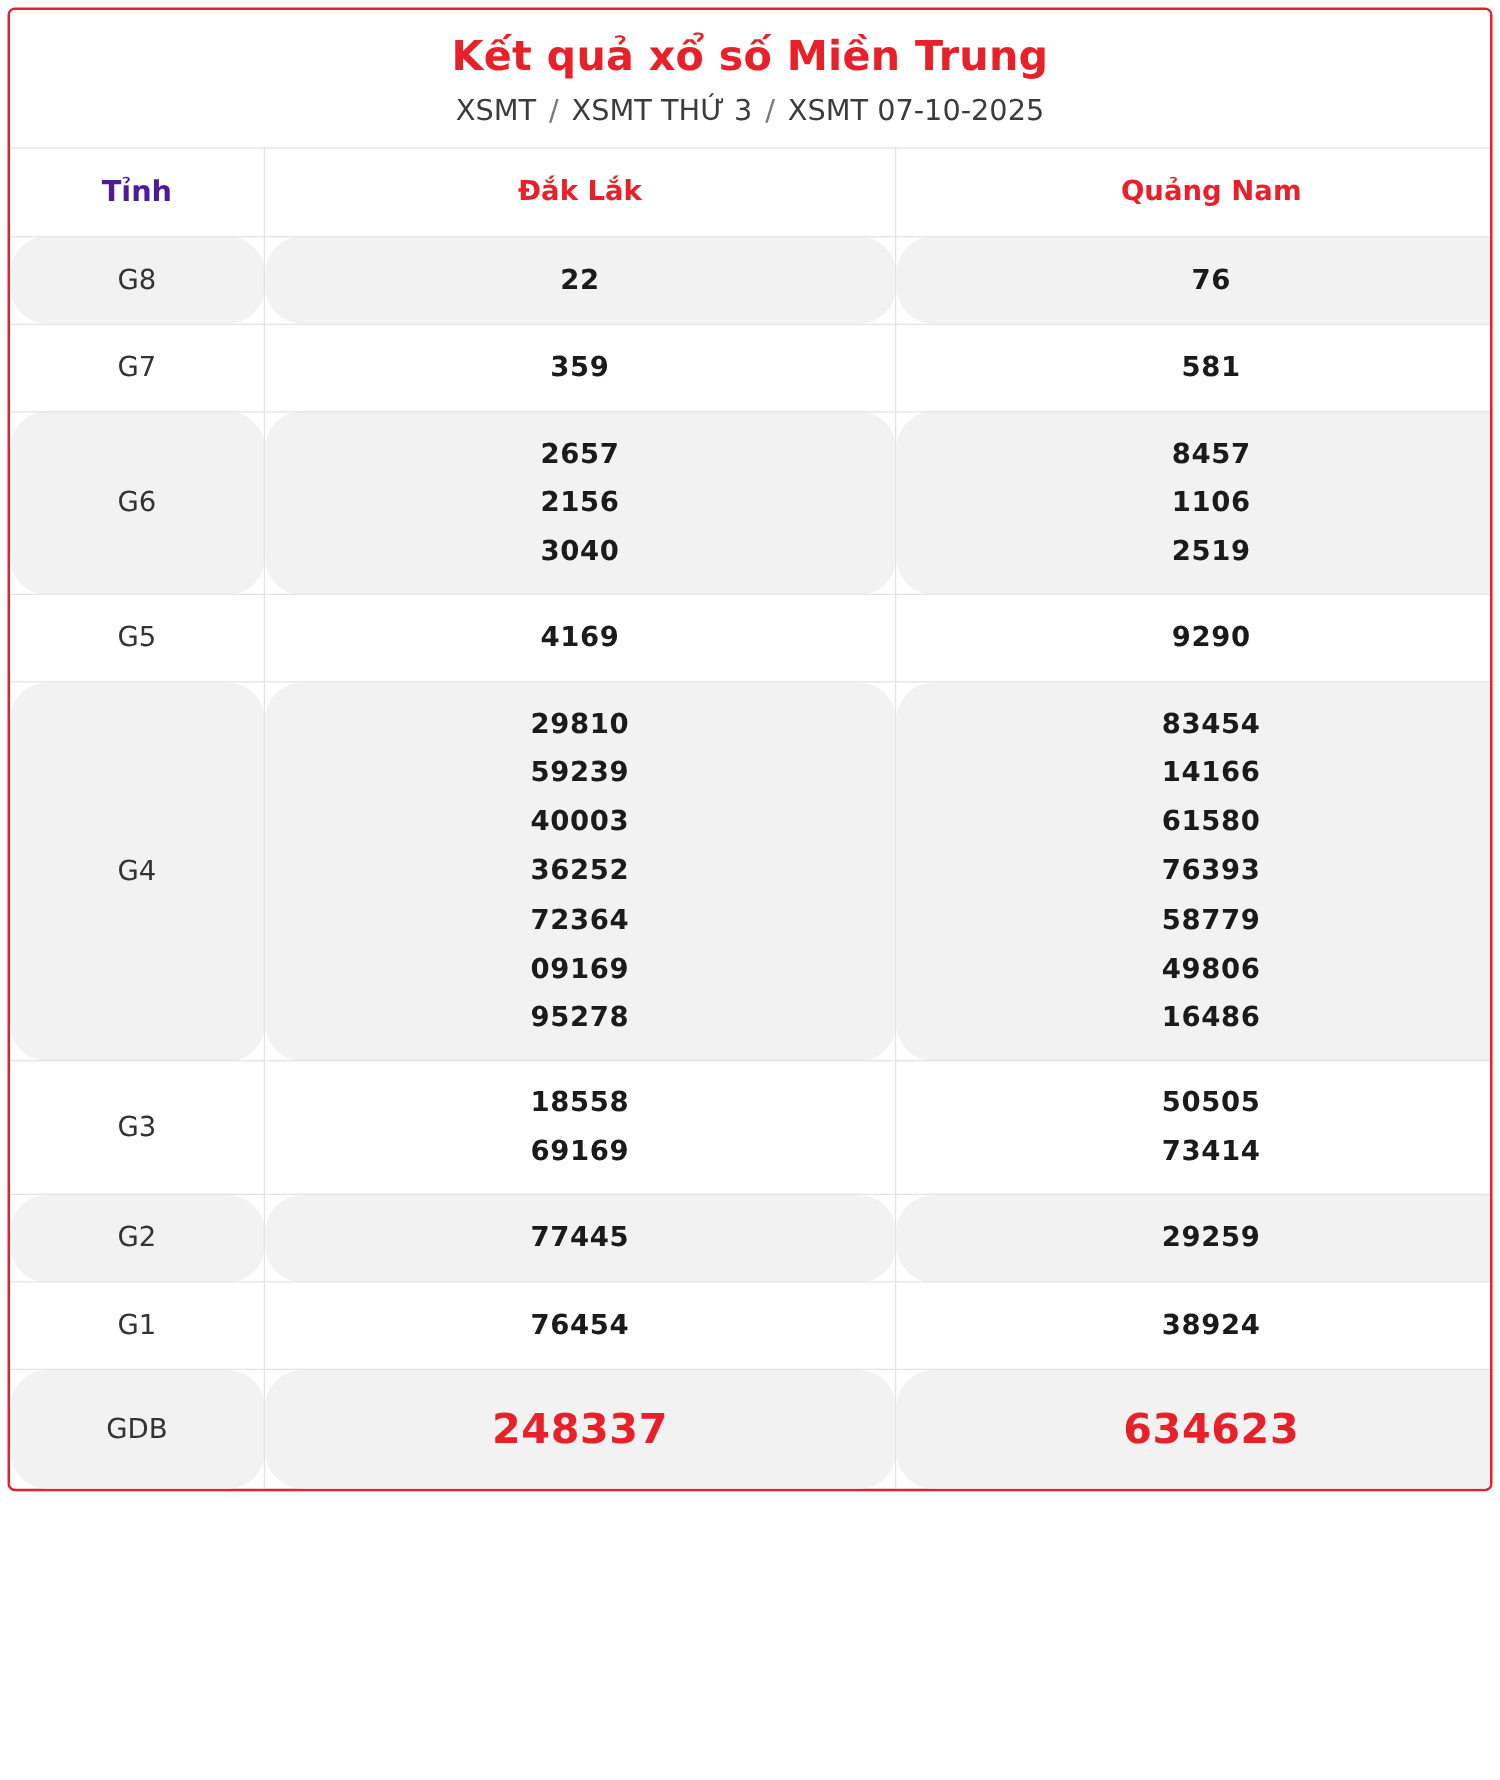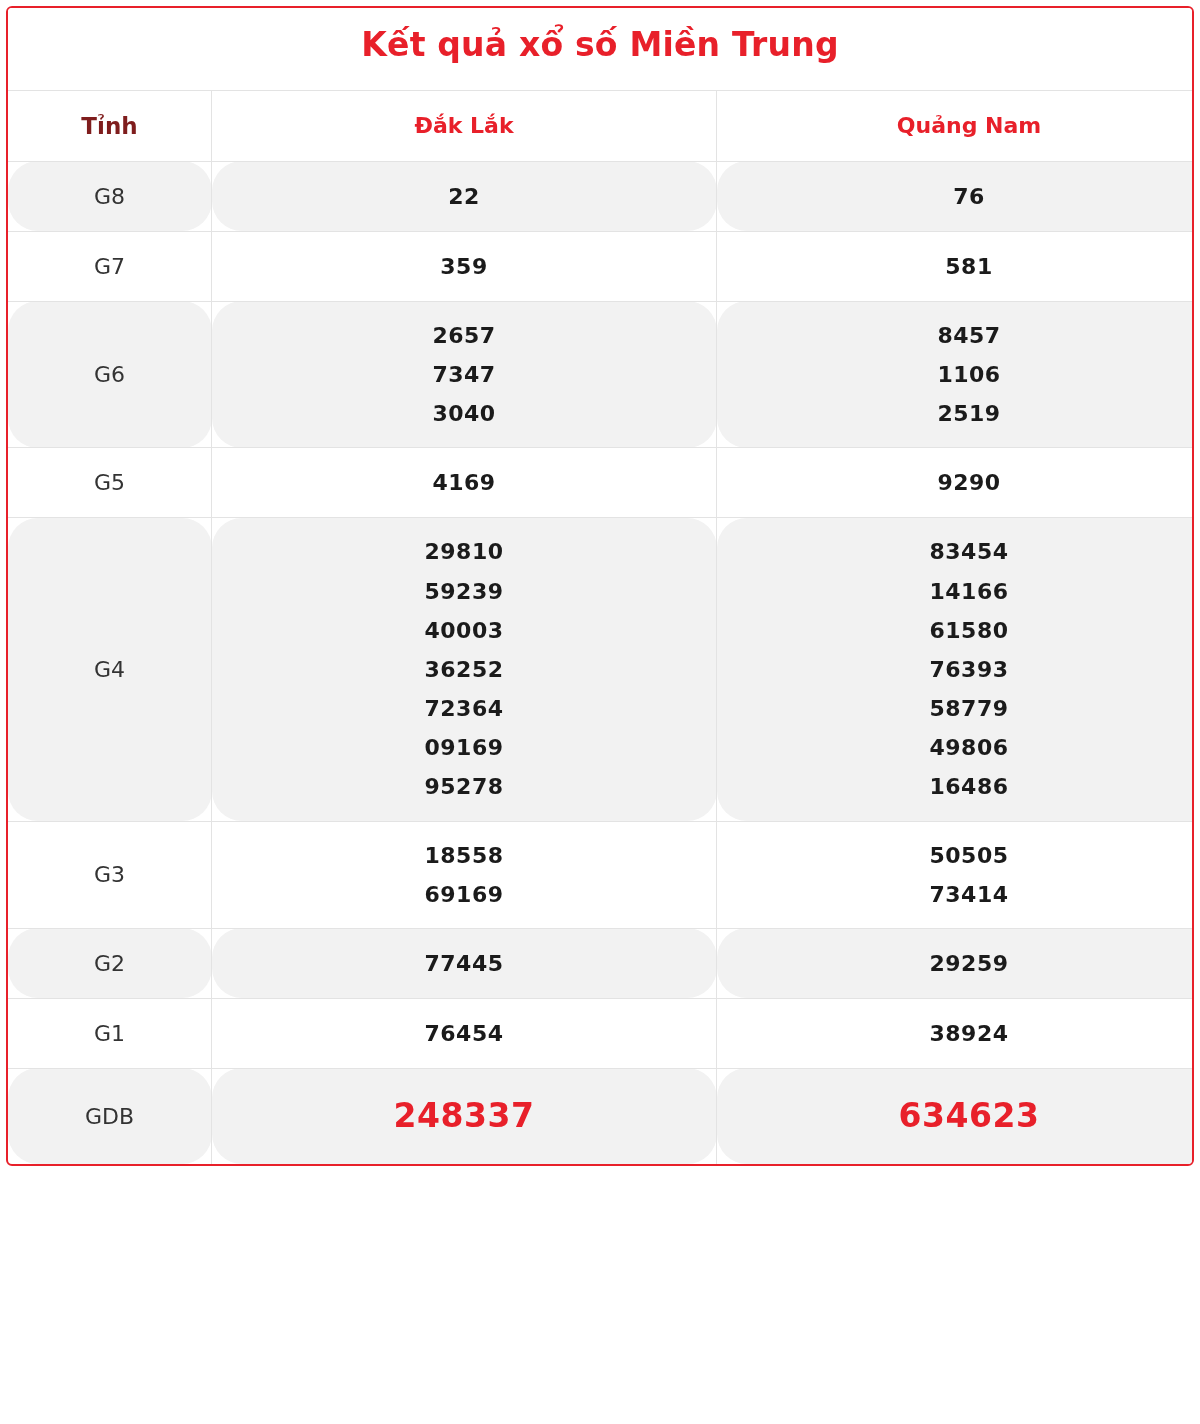--- a/index.html
+++ b/index.html
@@ -68,21 +68,21 @@
   table.results td:last-child {
     border-right: none;
   }
   .col-label { width: 195px; }
   .col-prov  { width: 496px; }
 
   thead td {
     padding: 22px 4px;
   }
   .th-label {
-    color: #7f1d1d;
+    color: #4c1d95;
     font-size: 23px;
     font-weight: bold;
   }
   .th-prov {
     color: #e8202a;
     font-size: 22px;
     font-weight: bold;
   }
   thead tr td { border-top: none; }
 
@@ -123,20 +123,27 @@
   }
 </style>
 </head>
 <body>
 
 <div class="page">
   <div class="card">
 
     <div class="header">
       <div class="title">Kết quả xổ số Miền Trung</div>
+      <div class="breadcrumb">
+        <span class="crumb">XSMT</span>
+        <span class="sep">/</span>
+        <span class="crumb">XSMT THỨ 3</span>
+        <span class="sep">/</span>
+        <span class="crumb">XSMT 07-10-2025</span>
+      </div>
     </div>
 
     <table class="results">
       <thead>
         <tr>
           <td class="col-label">
             <span class="th-label">Tỉnh</span>
           </td>
           <td class="col-prov">
             <span class="th-prov">Đắk Lắk</span>
@@ -171,21 +178,21 @@
             <span class="num">581</span>
           </td>
         </tr>
 
         <tr class="shaded g6">
           <td>
             <span class="row-label">G6</span>
           </td>
           <td class="prize-cell">
             <span class="num">2657</span>
-            <span class="num">7347</span>
+            <span class="num">2156</span>
             <span class="num">3040</span>
           </td>
           <td class="prize-cell">
             <span class="num">8457</span>
             <span class="num">1106</span>
             <span class="num">2519</span>
           </td>
         </tr>
 
         <tr class="plain g5">

